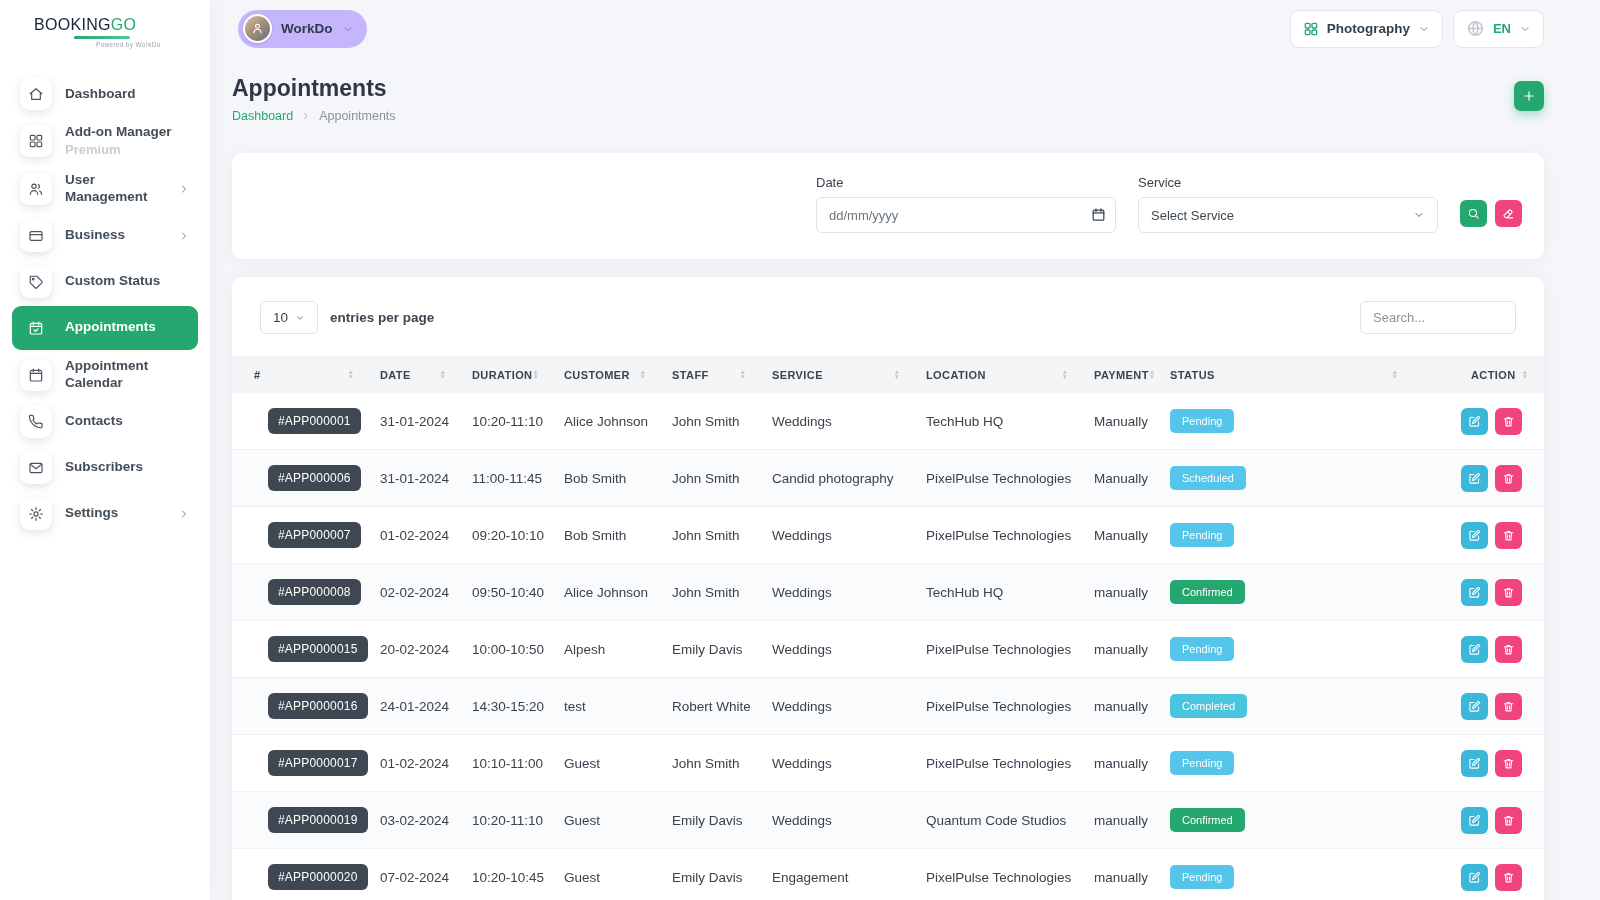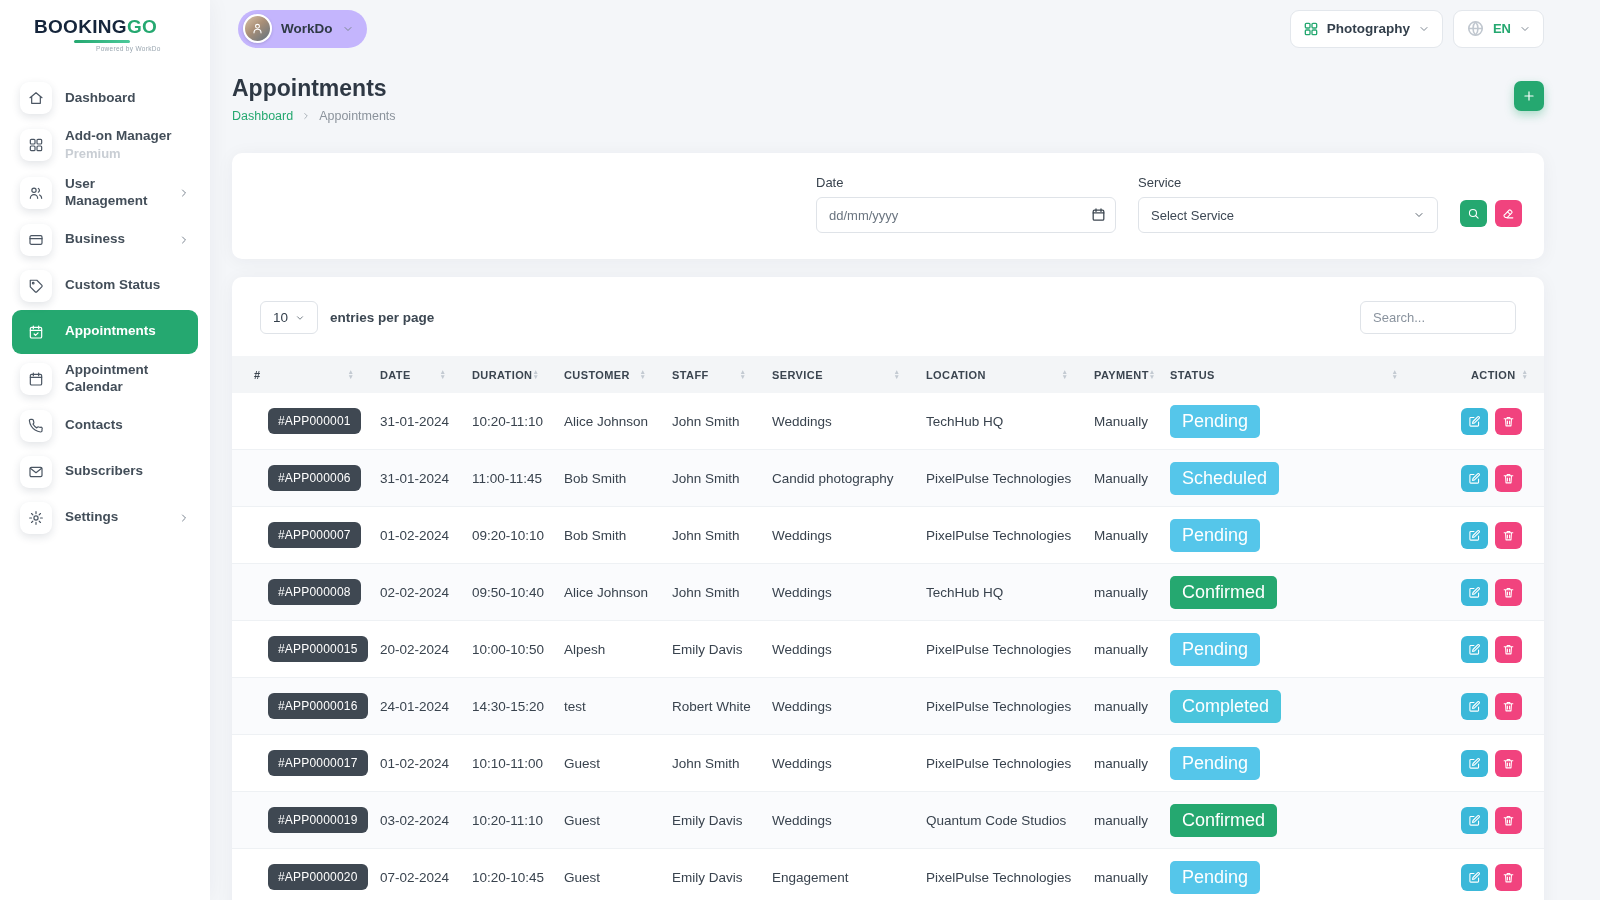--- a/index.html
+++ b/index.html
@@ -15,21 +15,21 @@
     background:#f4f6f9;
     font-family:"Liberation Sans", sans-serif;
     color:var(--ink);
   }
   [data-icon]{display:inline-flex;align-items:center;justify-content:center;flex:none}
   [data-icon] svg{width:100%;height:100%}
 
   
   .sidebar{position:fixed;left:0;top:0;width:210px;height:100%;background:#fff;box-shadow:0 0 22px rgba(20,30,50,.05);z-index:10}
   .logo{padding:16px 0 0 34px;cursor:pointer}
-  .logo-text{font-size:19px;font-weight:700;letter-spacing:.3px;color:#15253b}
+  .logo-text{font-size:16px;font-weight:400;letter-spacing:.3px;color:#15253b}
   .logo-text .go{color:var(--green)}
   .logo-swoosh{width:56px;height:3px;background:linear-gradient(90deg,var(--green),#4cc99a);border-radius:3px;margin:2px 0 2px 40px}
   .logo-powered{font-size:6.5px;color:#9aa6b0;margin-left:62px;letter-spacing:.3px}
   .side-menu{margin-top:24px;padding:0 12px}
   .side-item{display:flex;align-items:center;gap:13px;padding:6px 8px;border-radius:9px;margin-bottom:2px;cursor:pointer}
   .side-icon{width:32px;height:32px;border-radius:9px;background:#fff;box-shadow:0 3px 8px rgba(32,46,70,.13);display:flex;align-items:center;justify-content:center;flex:none}
   .side-icon .ic{width:16px;height:16px;color:#4b5663}
   .side-icon .ic svg{stroke-width:1.8}
   .side-labels{display:flex;flex-direction:column;line-height:1.25}
   .side-label{font-size:13.5px;font-weight:600;color:#434e59}
@@ -99,21 +99,21 @@
   .th:last-child{justify-content:flex-end;gap:6px;padding-right:16px}
   .th-label{font-size:11px;font-weight:700;letter-spacing:.4px;text-transform:uppercase;color:#3b4550}
   .sorter{display:inline-flex;flex-direction:column;line-height:.62;font-size:6.5px;color:#c3cad2}
   .sorter i{font-style:normal}
 
   .row{height:57px;border-bottom:1px solid #eef1f4;background:#fff}
   .row:nth-child(even){background:#fafbfd}
   .td{font-size:13.5px;color:#39434e}
   .td:first-child{padding-left:36px}
   .id-badge{display:inline-block;background:#3f4852;color:#fff;font-size:12px;padding:6px 10px;border-radius:6px;letter-spacing:.2px}
-  .status-badge{display:inline-block;color:#fff;font-size:18px;padding:6px 12px;border-radius:5px}
+  .status-badge{display:inline-block;color:#fff;font-size:11px;padding:6px 12px;border-radius:5px}
   .td-action{display:flex;justify-content:flex-end;gap:7px;padding-right:22px}
   .act{width:27px;height:27px;border:none;border-radius:6px;display:flex;align-items:center;justify-content:center;color:#fff;cursor:pointer}
   .act [data-icon]{width:13px;height:13px}
 </style>
 </head>
 <body>
 
 <aside class="sidebar">
   <div class="logo">
     <div class="logo-text"><span>BOOKING</span><span class="go">GO</span></div>

